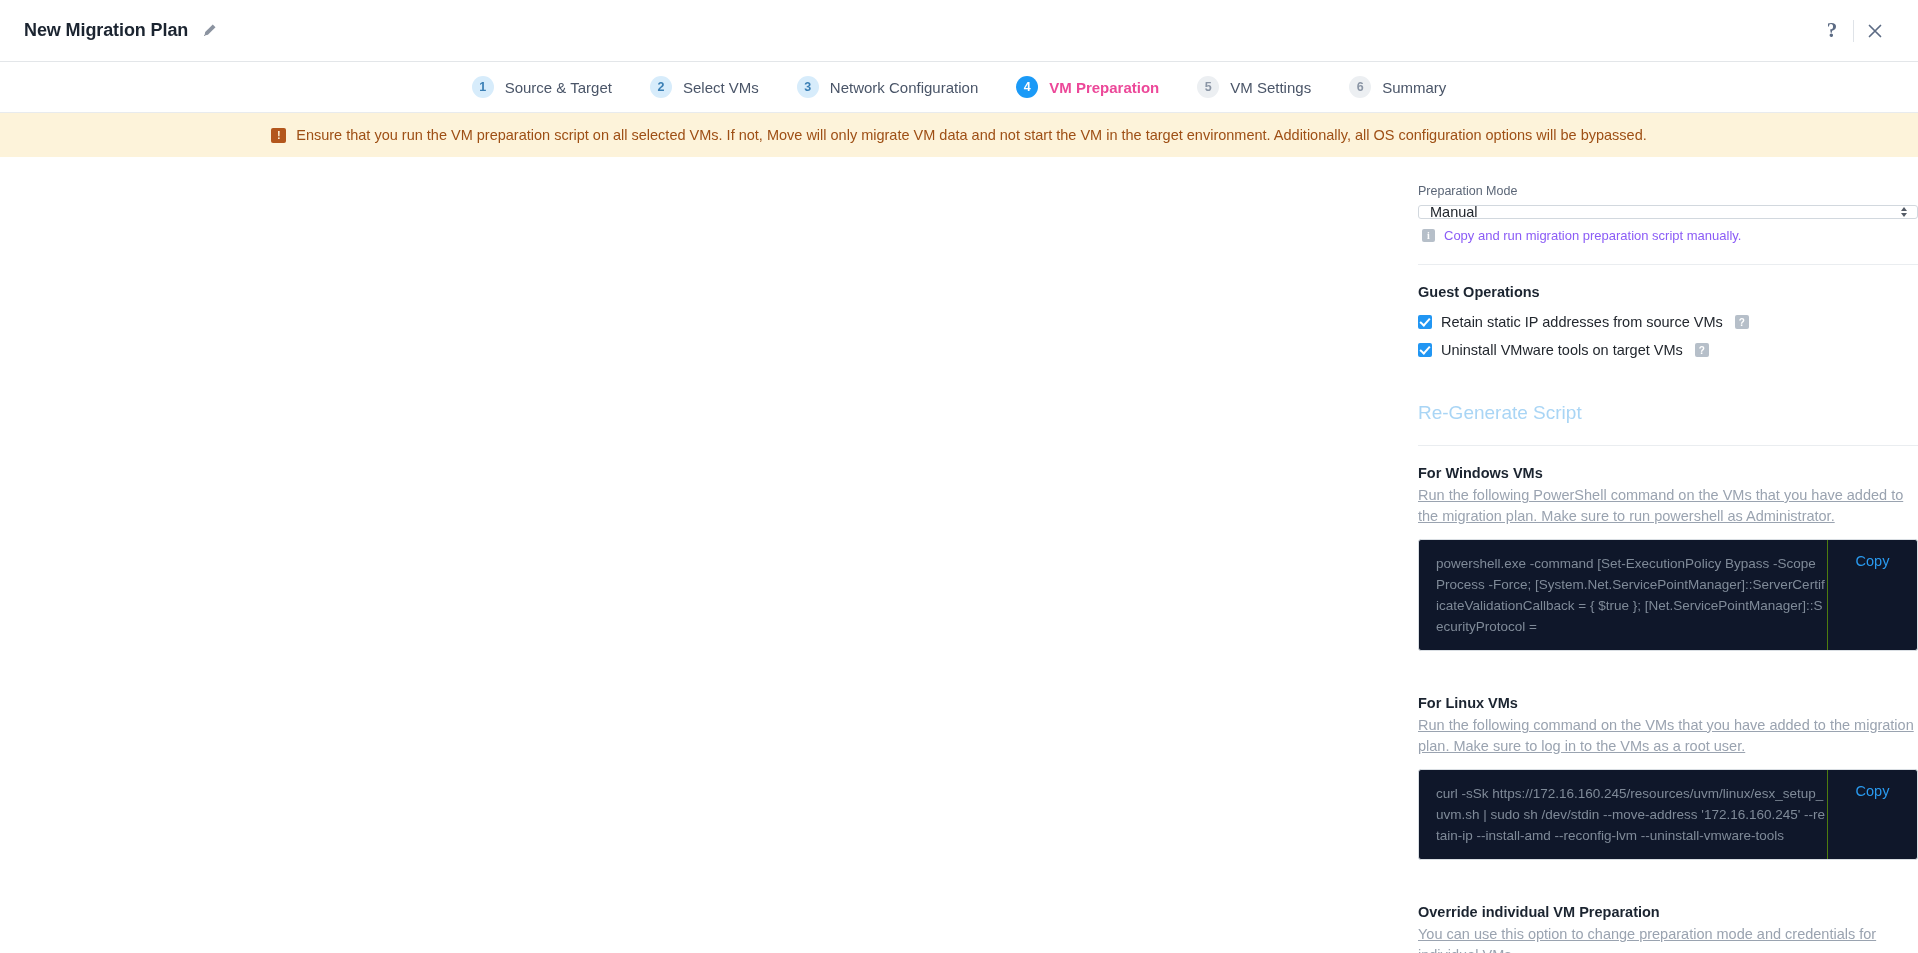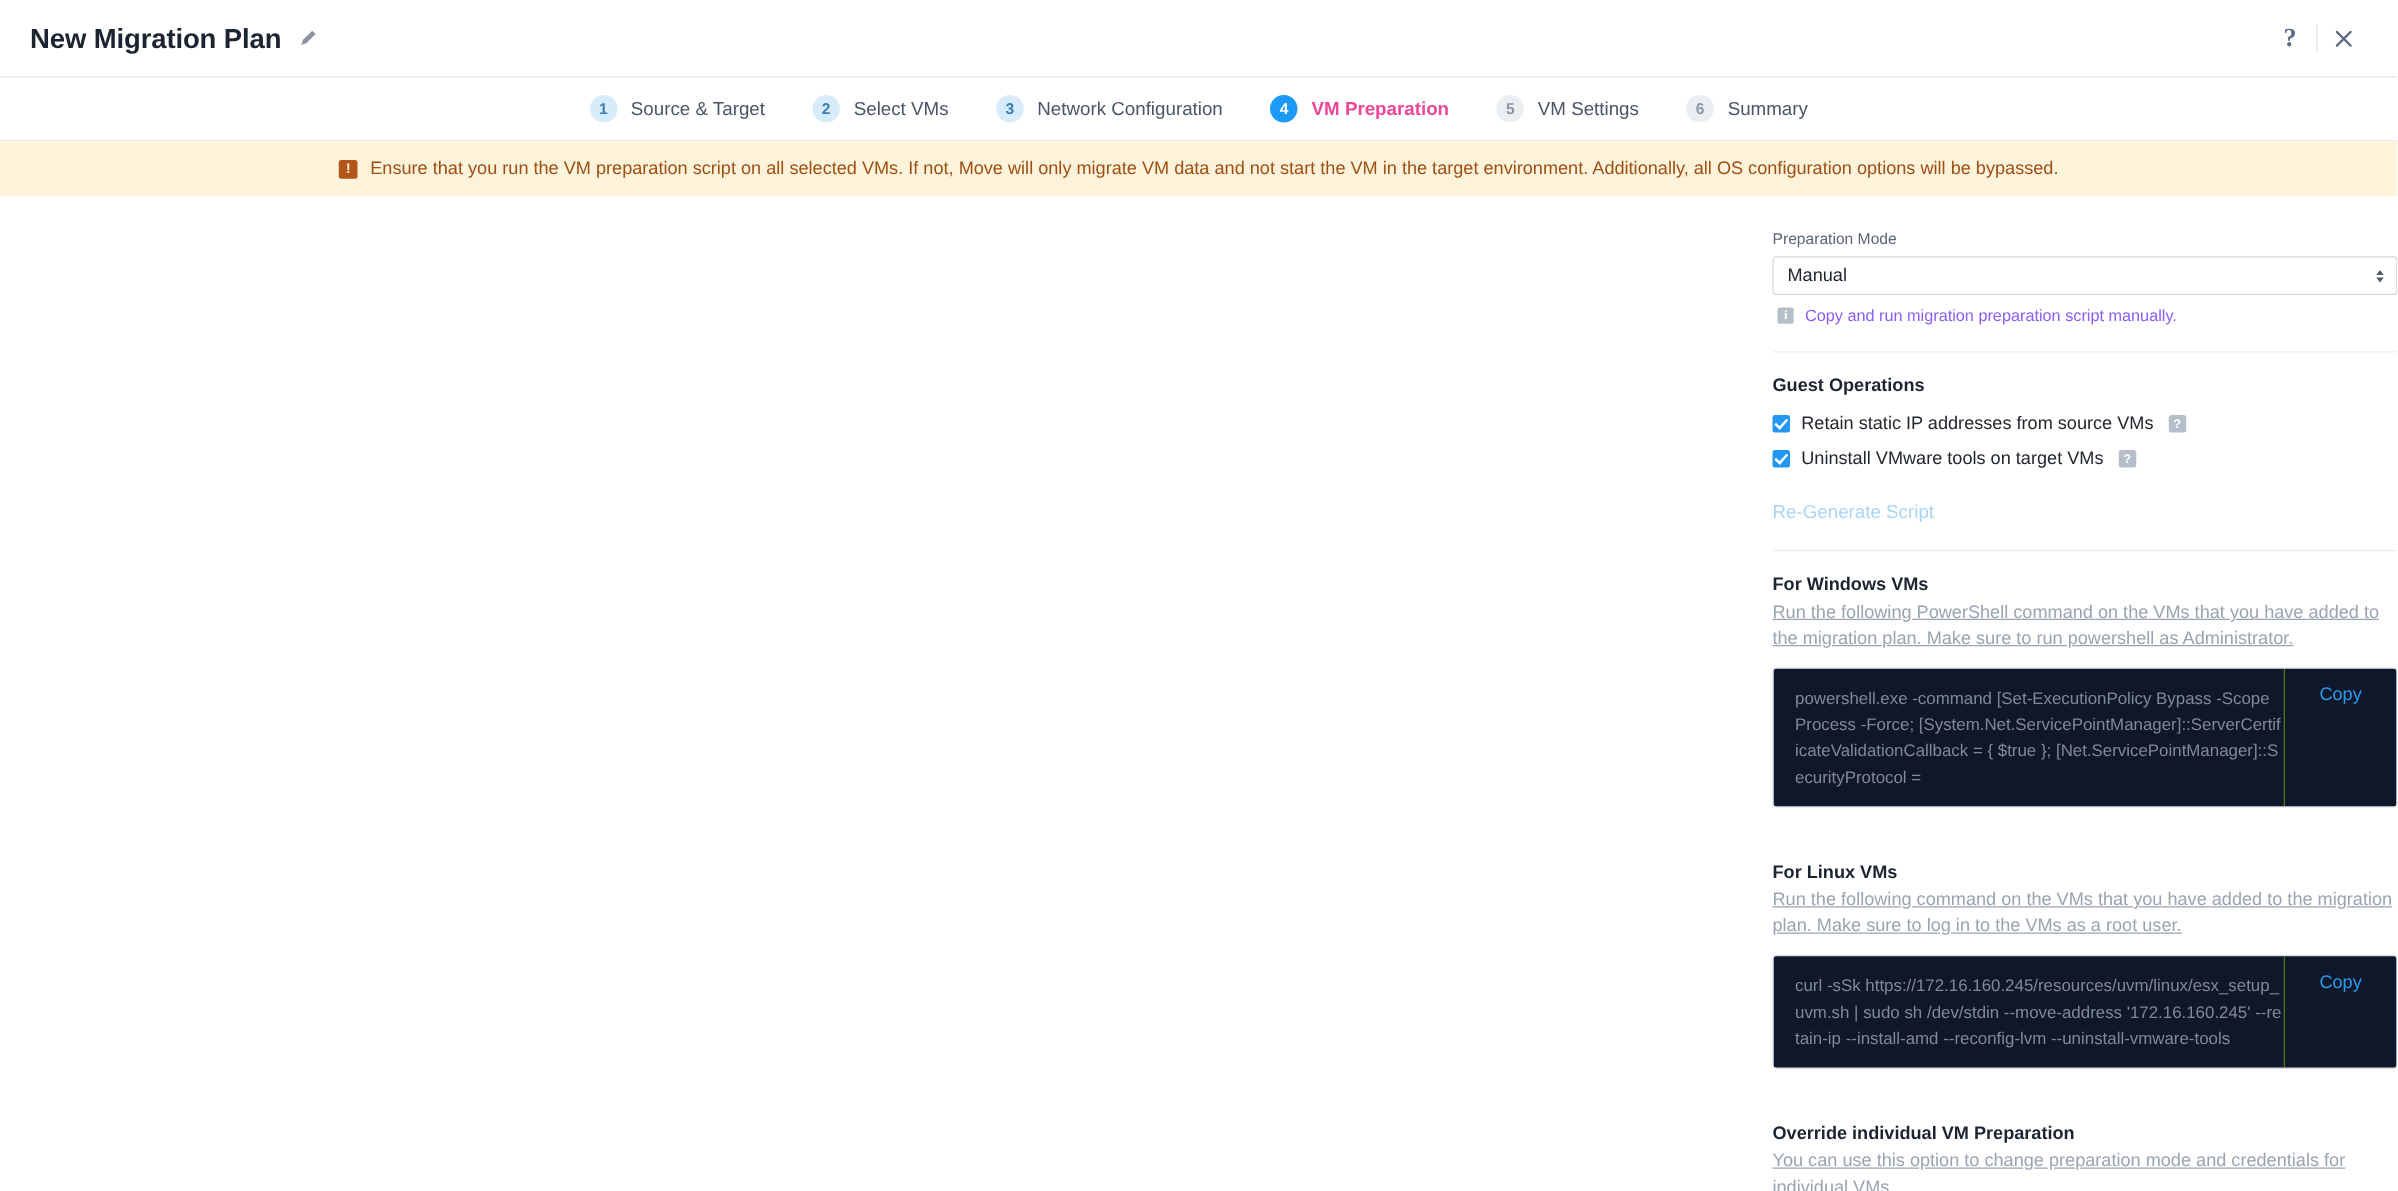--- a/index.html
+++ b/index.html
@@ -13,21 +13,21 @@
 
   
   .titlebar {
     height: 62px;
     display: flex; align-items: center;
     padding: 0 22px 0 24px;
     border-bottom: 1px solid #e3e6e9;
     position: relative;
   }
   .plan-title {
-    font-size: 22px; font-weight: bold; color: #1b2430;
+    font-size: 18px; font-weight: bold; color: #1b2430;
     letter-spacing: -0.1px;
   }
   .edit-icon {
     margin-left: 14px; display: inline-flex; align-items: center;
     cursor: pointer;
   }
   .titlebar-right {
     margin-left: auto; display: flex; align-items: center; gap: 0;
   }
   .icon-btn {
@@ -89,21 +89,21 @@
     width: 500px;
     margin-left: 0;
   }
 
   .field-label {
     font-size: 12.5px; color: #5b6677;
     margin-bottom: 7px;
   }
   .select-wrap { position: relative; }
   .select-box {
-    width: 500px; height: 31px;
+    width: 500px; height: 14px;
     border: 1px solid #d2d8de; border-radius: 3px;
     background: #fff;
     display: flex; align-items: center;
     padding: 0 11px;
     font-size: 14.5px; color: #22272e;
     cursor: pointer;
   }
   .select-arrows {
     position: absolute; right: 11px; top: 50%;
     transform: translateY(-50%);
@@ -153,22 +153,22 @@
   .check-label { font-size: 14.5px; color: #22272e; }
   .help-icon {
     width: 14px; height: 14px; border-radius: 2px;
     background: #b6bfc9; color: #fff;
     font-size: 10px; font-weight: bold;
     display: flex; align-items: center; justify-content: center;
     margin-left: 3px; cursor: pointer; flex: 0 0 auto;
   }
 
   .link-disabled {
-    font-size: 15px; color: #a9d5f5;
-    margin-top: 14px; cursor: default; display: inline-block;
+    font-size: 19px; color: #a9d5f5;
+    margin-top: 32px; cursor: default; display: inline-block;
   }
 
   .desc {
     font-size: 14.5px; color: #9aa3b0; line-height: 20.5px;
     width: 500px; margin-bottom: 13px; text-decoration: underline;
   }
 
   .code-card {
     width: 500px;
     border: 1px solid #d9dee3; border-radius: 3px;

